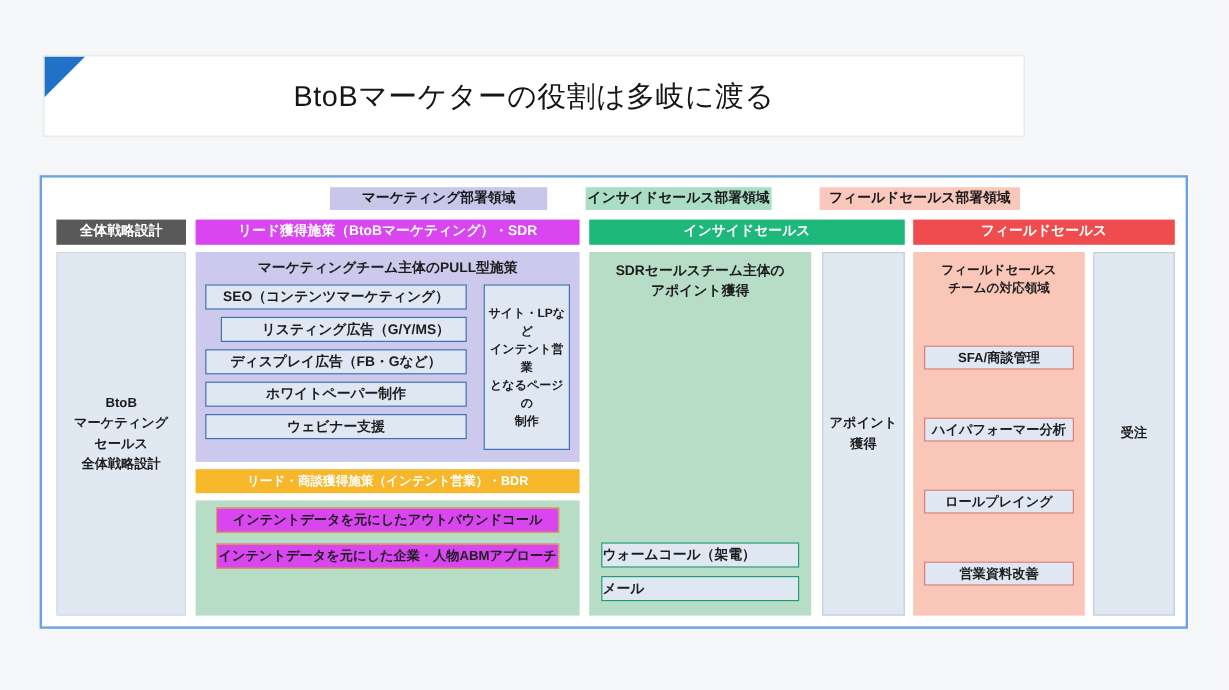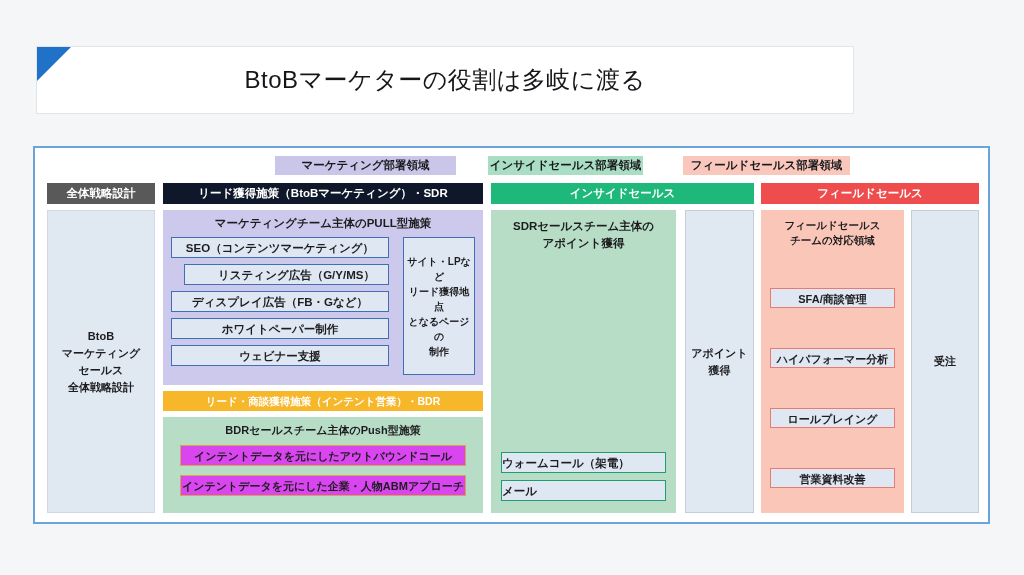--- a/index.html
+++ b/index.html
@@ -95,21 +95,21 @@
     line-height: 21px;
     text-align: center;
     font-size: 11.5px;
     font-weight: bold;
     color: #ffffff;
     box-sizing: border-box;
     white-space: nowrap;
     overflow: hidden;
   }
   #hdr-strategy { left: 12px;  width: 108px; background: #595959; }
-  #hdr-lead     { left: 128px; width: 320px; background: #0f172a; }
+  #hdr-lead     { left: 128px; width: 320px; background: #d946ef; }
   #hdr-inside   { left: 456px; width: 263px; background: #1db87a; }
   #hdr-field    { left: 726px; width: 218px; background: #ef4d4d; }
 
   
   #body-area {
     position: absolute;
     left: 0;
     top: 62px;
     width: 100%;
     height: 310px;
@@ -274,32 +274,31 @@
         <div id="pull-list">
           <div class="pull-item">SEO（コンテンツマーケティング）</div>
           <div class="pull-item indented">リスティング広告（G/Y/MS）</div>
           <div class="pull-item">ディスプレイ広告（FB・Gなど）</div>
           <div class="pull-item">ホワイトペーパー制作</div>
           <div class="pull-item">ウェビナー支援</div>
         </div>
         <div id="pull-side">
           <div class="lines">
             <div>サイト・LPなど</div>
-            <div>リード獲得地点</div>
+            <div>インテント営業</div>
             <div>となるページの</div>
             <div>制作</div>
           </div>
         </div>
       </div>
     </div>
 
     <div class="panel" id="bar-bdr">リード・商談獲得施策（インテント営業）・BDR</div>
 
     <div class="panel" id="block-push">
-      <div id="push-title">BDRセールスチーム主体のPush型施策</div>
       <div class="push-item">インテントデータを元にしたアウトバウンドコール</div>
       <div class="push-item">インテントデータを元にした企業・人物ABMアプローチ</div>
     </div>
 
     <div class="panel" id="col-inside">
       <div id="inside-title">
         <div>SDRセールスチーム主体の</div>
         <div>アポイント獲得</div>
       </div>
       <div id="inside-items">

